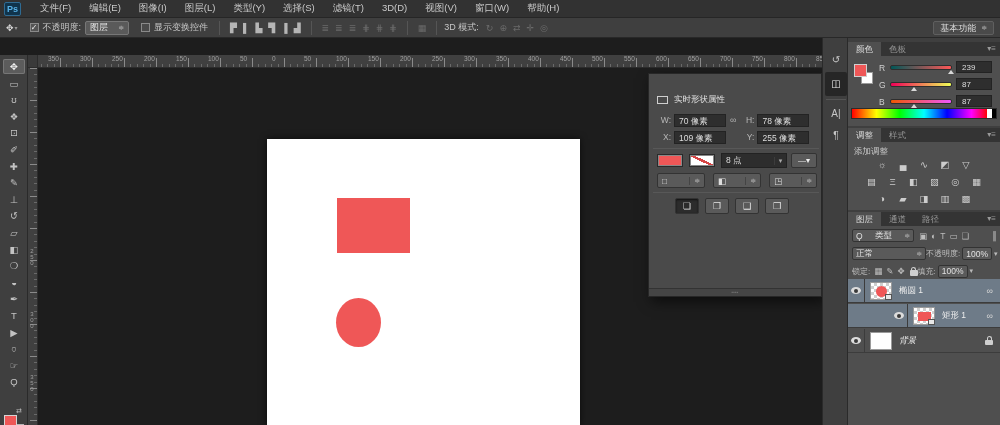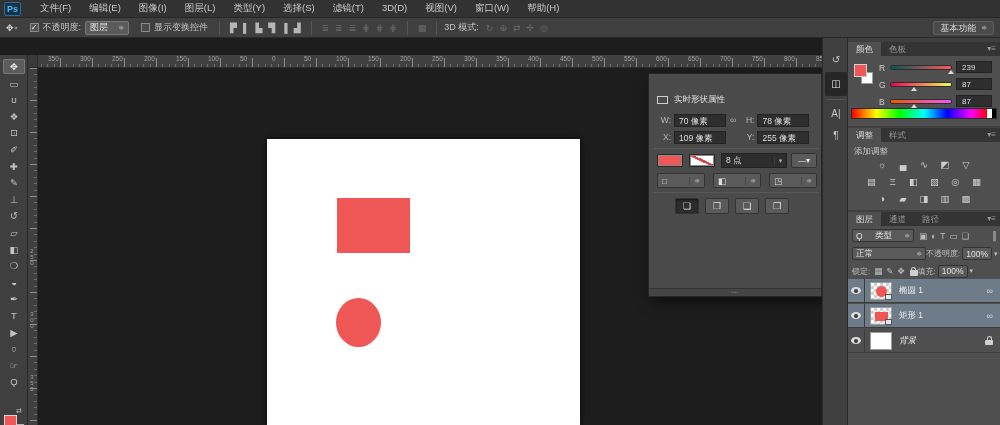--- a/index.html
+++ b/index.html
@@ -469,21 +469,21 @@
                 <span class="pupil"></span>
               </span>
             </span>
             <span class="thumb checker">
               <span class="tshape-ellipse" style="background: rgb(239, 87, 87);"></span>
               <span class="badge"></span>
             </span>
             <span class="lname">椭圆 1</span>
             <span class="lright">∞</span>
           </div>
-          <div class="layer selected" style="top: 78px;">
+          <div class="layer selected" style="top: 78px; padding-left: 43px;">
             <span class="eyecell">
               <span class="eye">
                 <span class="pupil"></span>
               </span>
             </span>
             <span class="thumb checker">
               <span class="tshape-rect" style="background: rgb(239, 87, 87);"></span>
               <span class="badge"></span>
             </span>
             <span class="lname">矩形 1</span>

